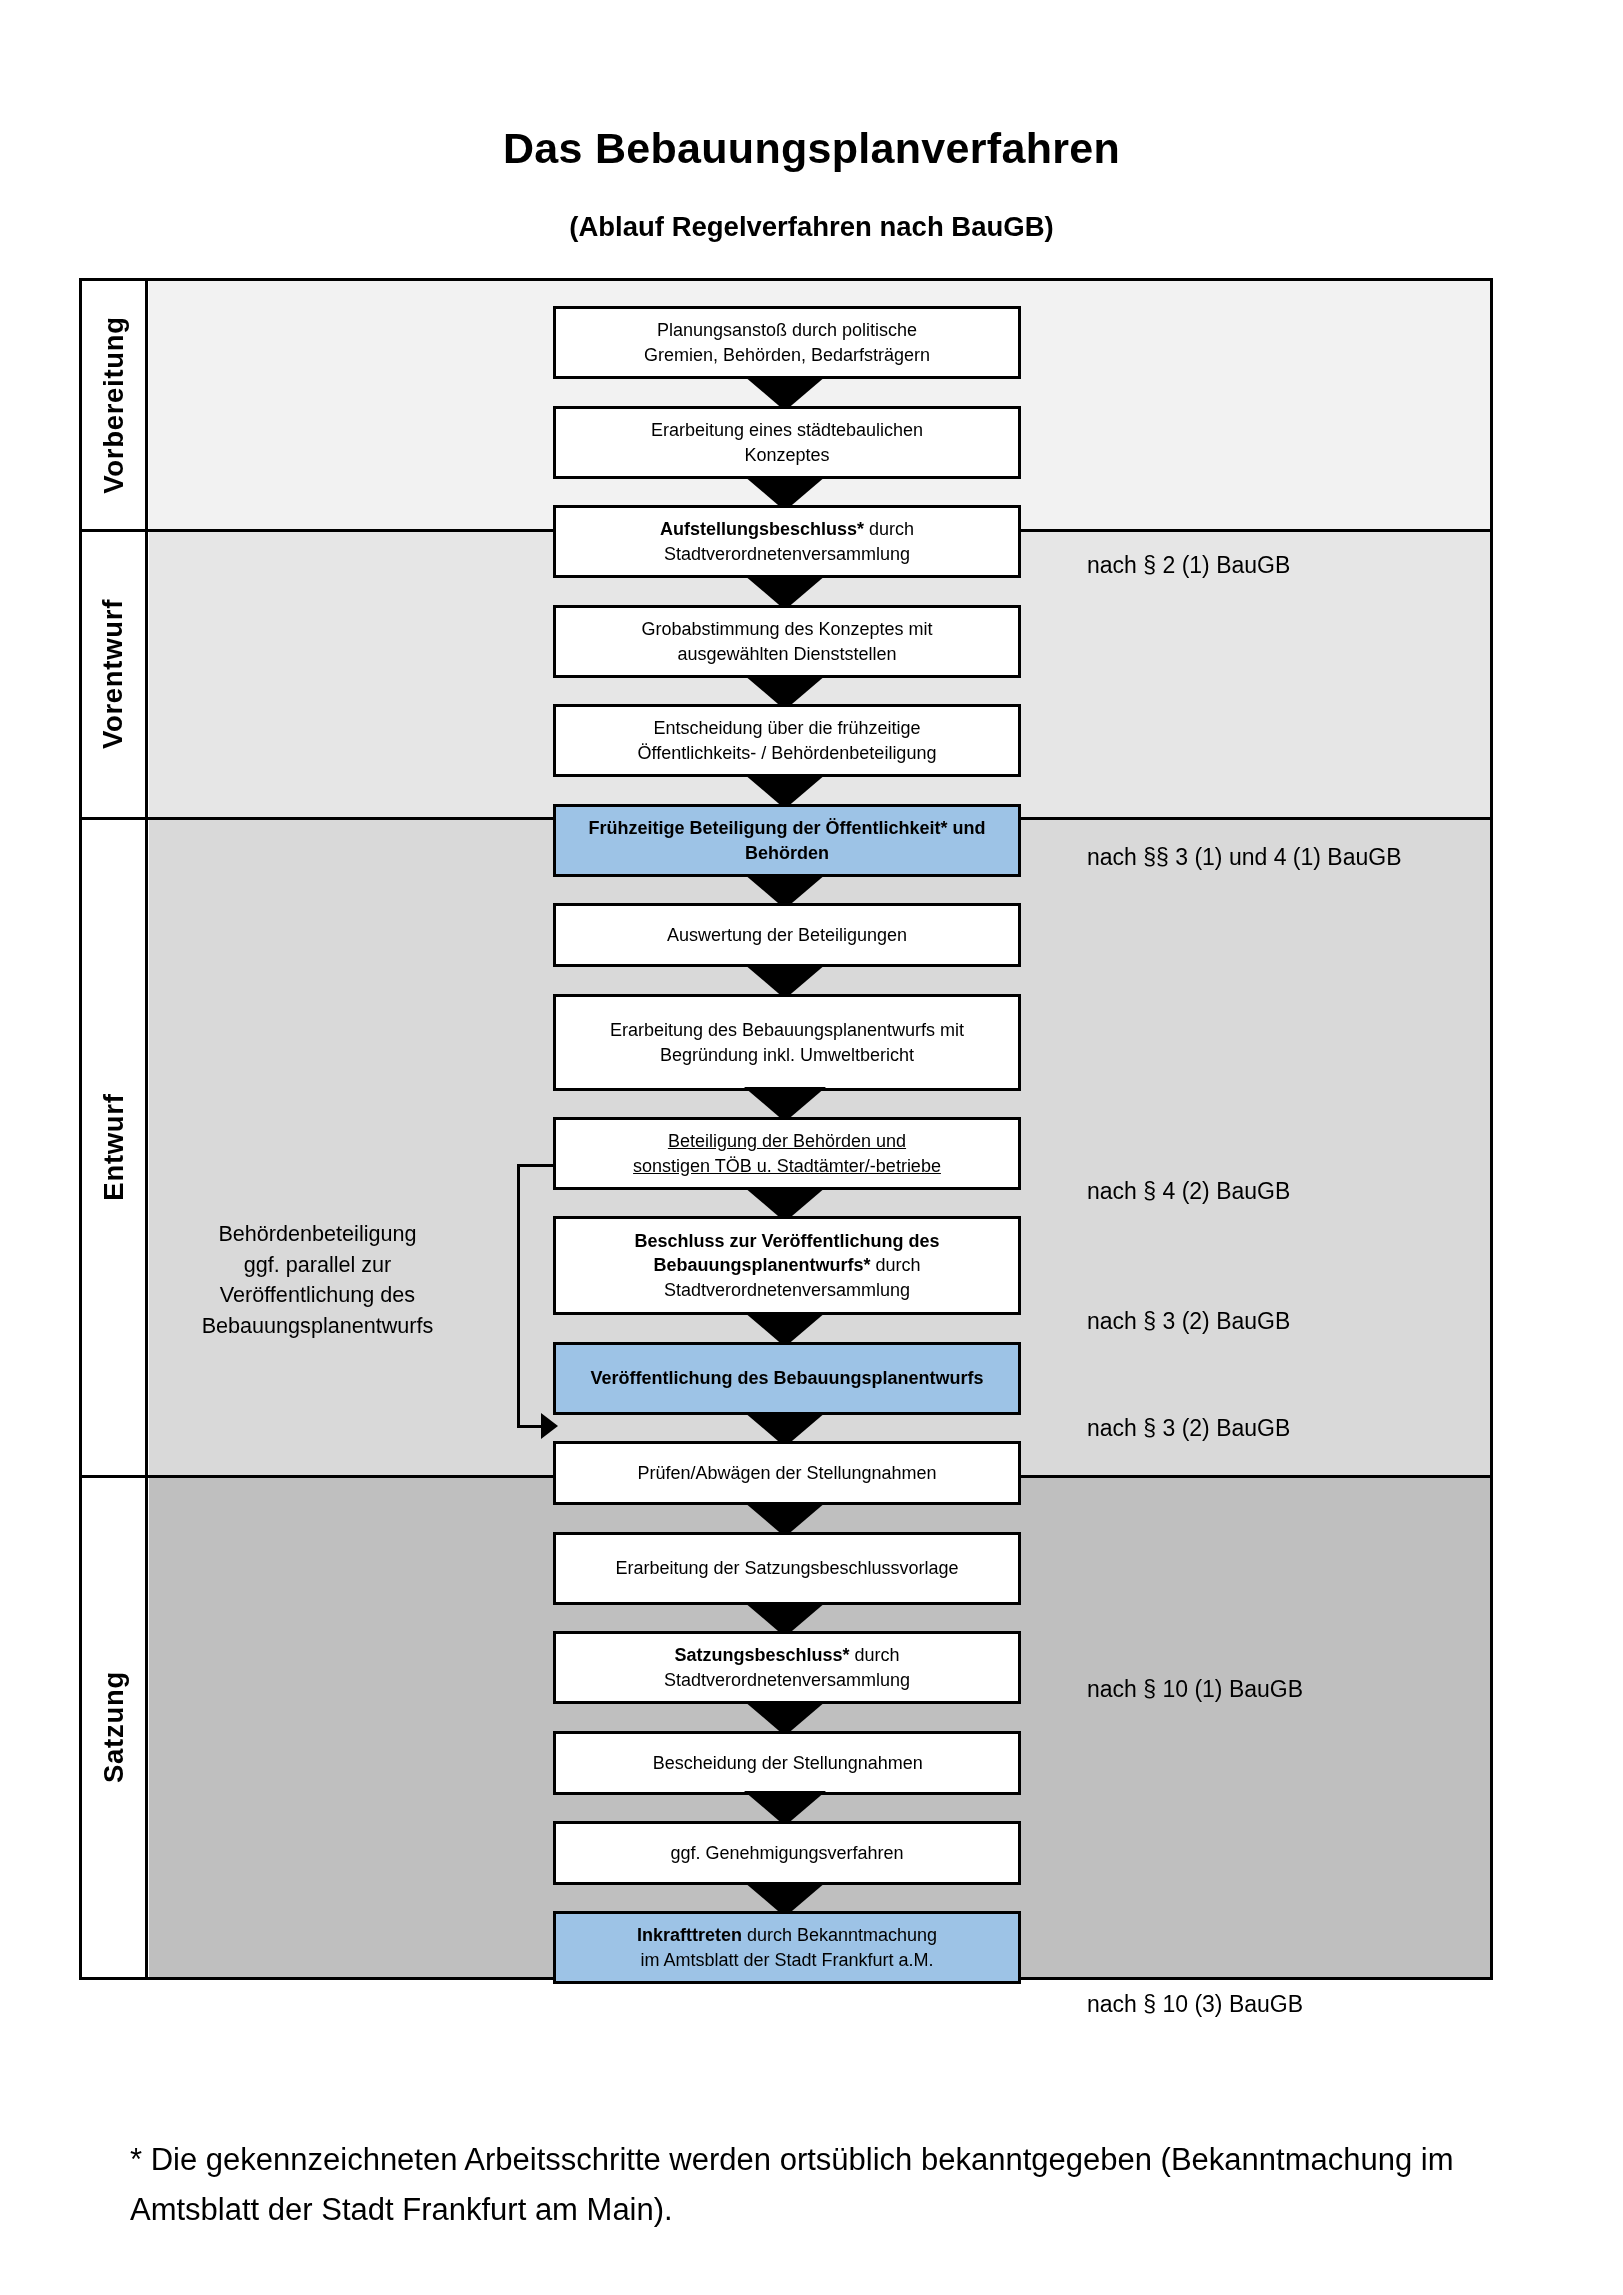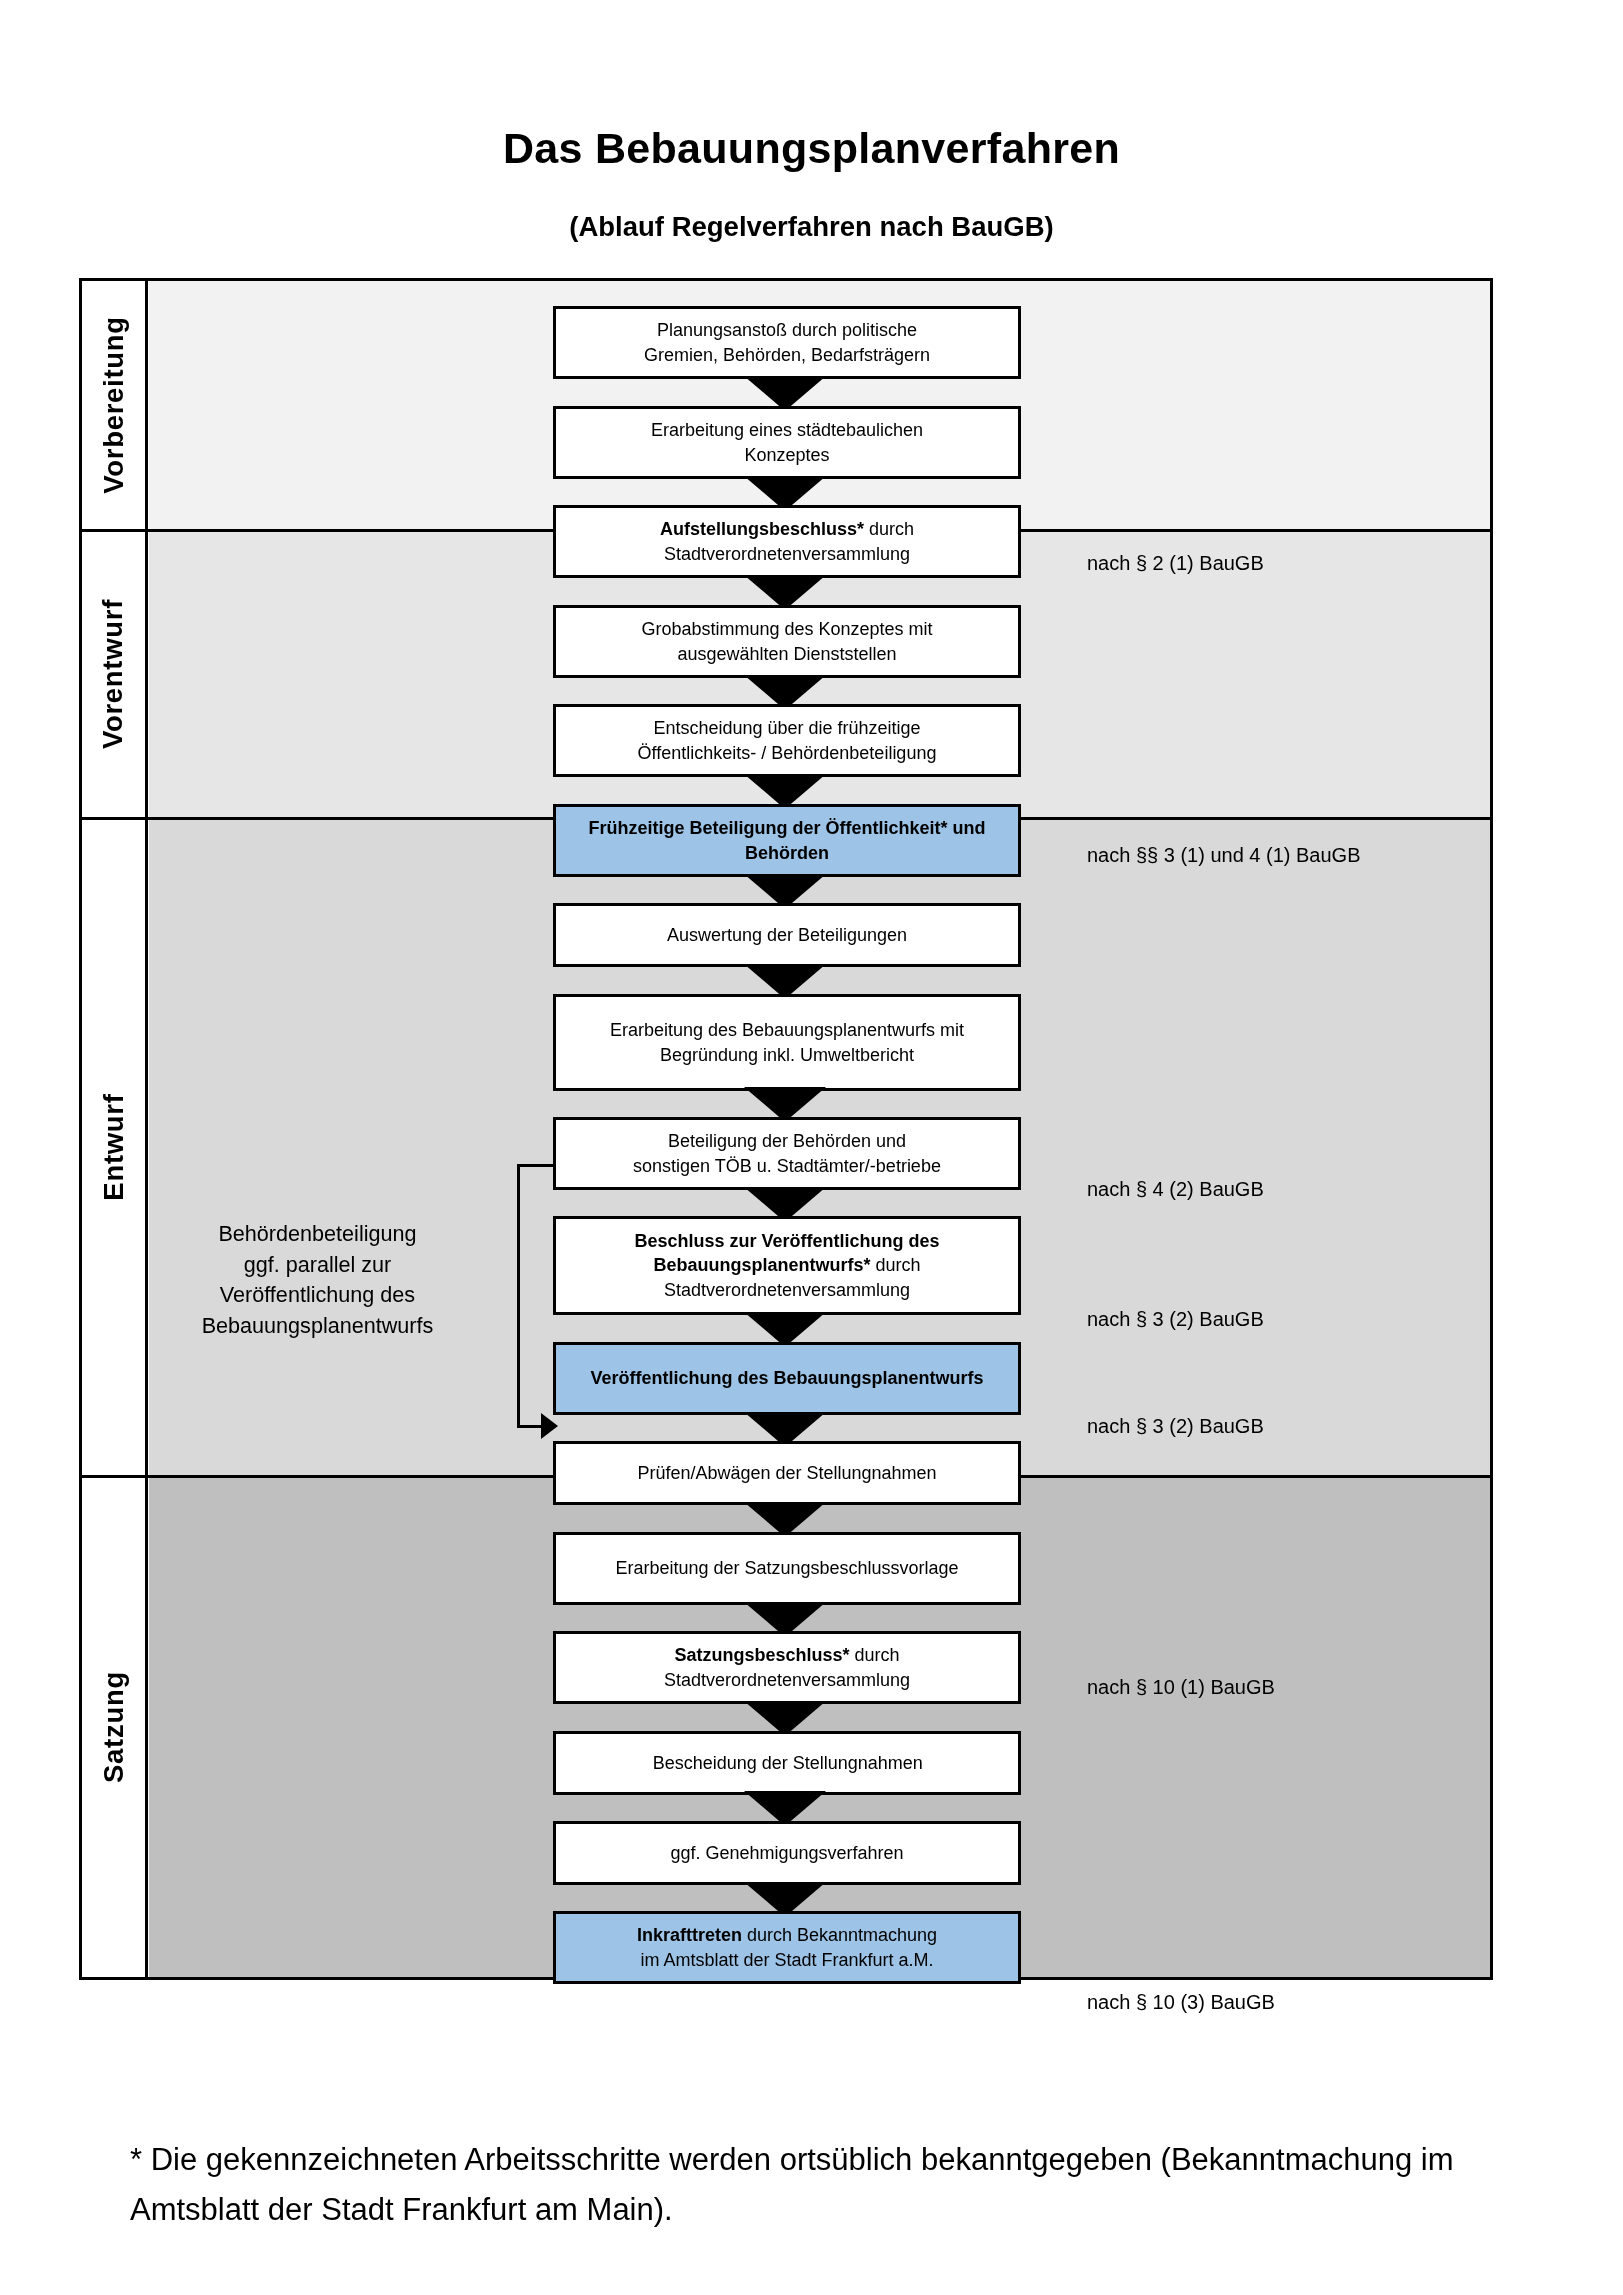--- a/index.html
+++ b/index.html
@@ -57,21 +57,21 @@
   
   .arrow{
     position:absolute;left:744px;width:0;height:0;
     border-left:41px solid transparent;
     border-right:41px solid transparent;
     border-top:35px solid #000;
   }
 
   
   .ref{
-    position:absolute;left:1087px;font-size:20px;white-space:nowrap;
+    position:absolute;left:1087px;font-size:23px;white-space:nowrap;
   }
 
   
   #side-note{
     position:absolute;left:177px;top:1219px;width:281px;
     text-align:center;font-size:21.6px;line-height:1.42;
   }
 
   
   #bracket-top{position:absolute;left:517px;top:1164px;width:39px;height:3.3px;background:#000;}
@@ -170,21 +170,21 @@
 <div class="fbox" style="top:903px;height:64px;">
   <div><span>Auswertung der Beteiligungen</span></div>
 </div>
 <div class="arrow" style="top:964px;"></div>
 
 <div class="fbox" style="top:994px;height:97px;">
   <div><span>Erarbeitung des Bebauungsplanentwurfs mit Begründung inkl. Umweltbericht</span></div>
 </div>
 <div class="arrow" style="top:1087px;"></div>
 
-<div class="fbox" style="top:1117px;height:73px;">
+<div class="fbox" style="top:1117px;height:73px;text-decoration:underline;">
   <div><span>Beteiligung der Behörden und</span><br>
        <span>sonstigen TÖB u. Stadtämter/-betriebe</span></div>
 </div>
 <div class="arrow" style="top:1187px;"></div>
 
 <div class="fbox" style="top:1216px;height:99px;">
   <div><b>Beschluss zur Veröffentlichung des Bebauungsplanentwurfs*</b><span> durch</span><br>
        <span>Stadtverordnetenversammlung</span></div>
 </div>
 <div class="arrow" style="top:1312px;"></div>

